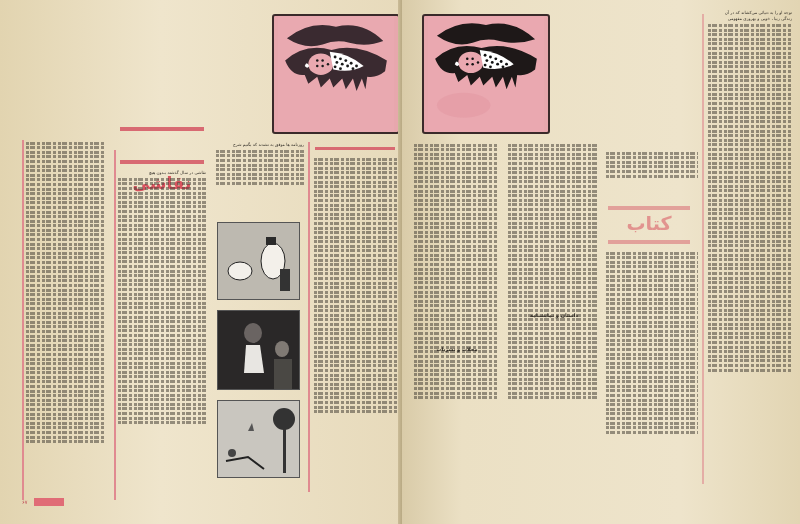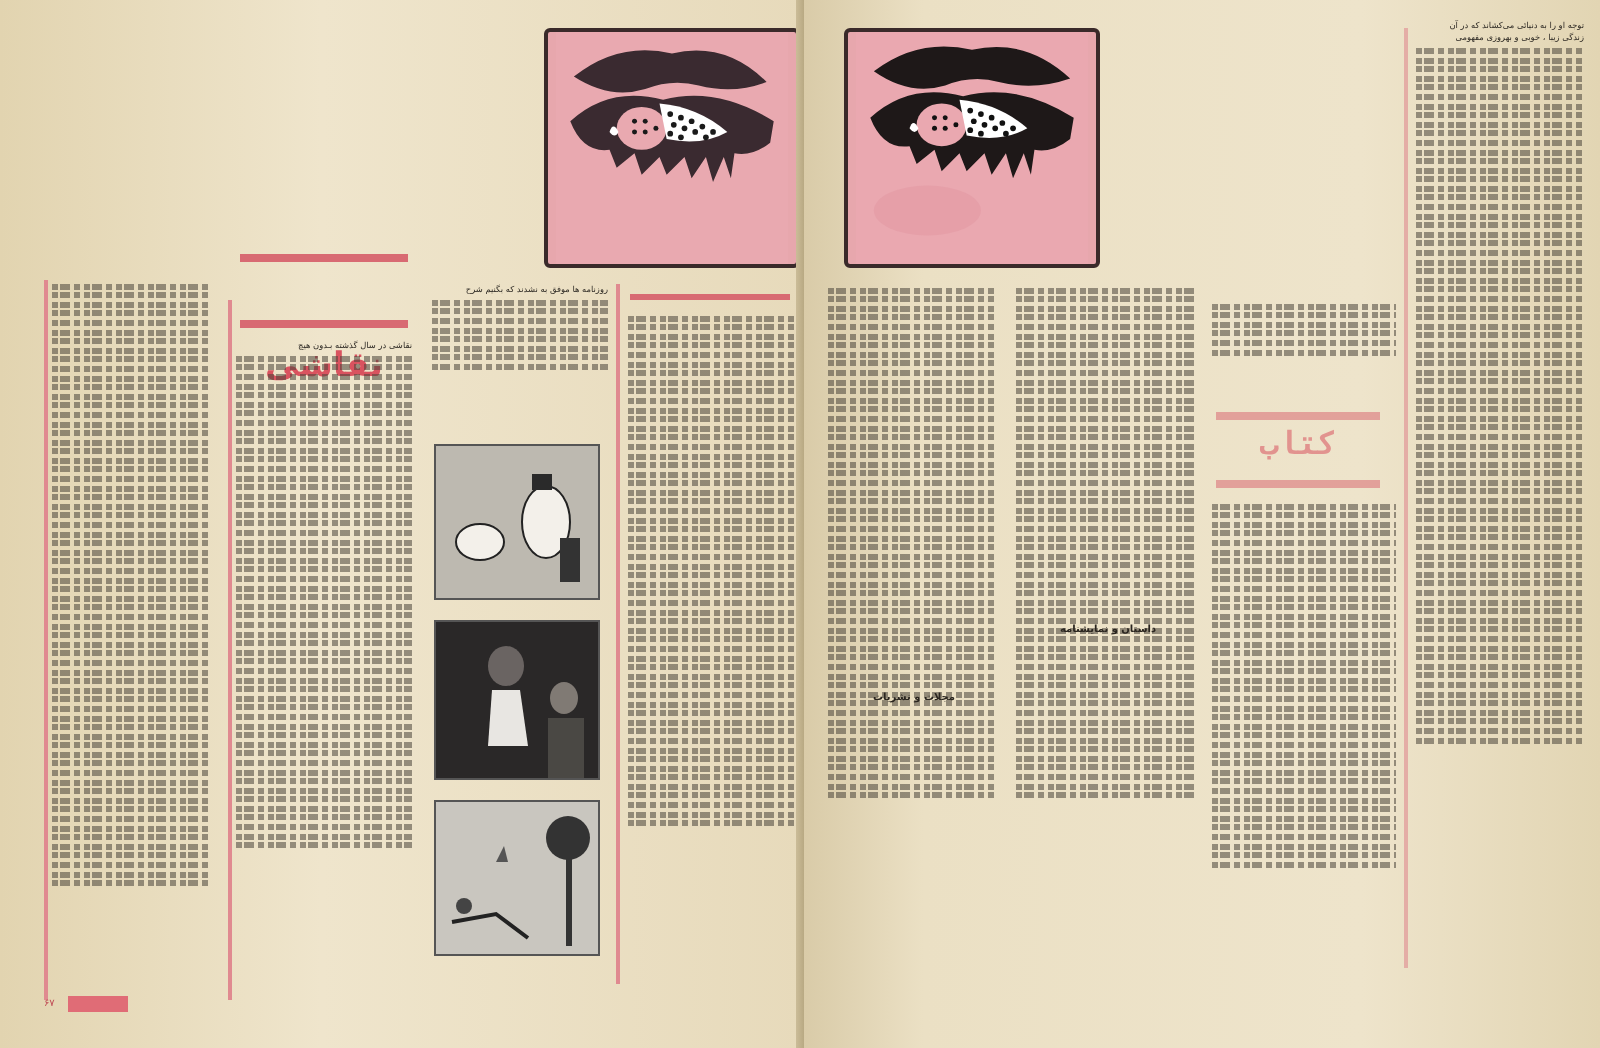--- a/index.html
+++ b/index.html
@@ -453,21 +453,21 @@
 
     <div class="col" style="left:204px;top:150px;width:92px;height:50px;">
       <span class="txt"></span>
         <span class="txt"></span>
         <span class="txt"></span>
         <span class="txt"></span>
         <span class="txt"></span>
         <span class="txt"></span>
     </div>
     <div class="rule" style="left:206px;top:206px;width:82px;height:4px;opacity:.55;"></div>
-    <div class="head-box" style="left:206px;top:212px;width:82px;font-size:16px;opacity:.55;font-family:Liberation Mono, monospace;">کتاب</div>
+    <div class="head-box" style="left:206px;top:212px;width:82px;font-size:19px;opacity:.55;">کتاب</div>
     <div class="rule" style="left:206px;top:240px;width:82px;height:4px;opacity:.55;"></div>
     <div class="col" style="left:204px;top:250px;width:92px;height:250px;">
       <span class="txt"></span>
         <span class="txt"></span>
         <span class="txt"></span>
         <span class="txt"></span>
         <span class="txt"></span>
         <span class="txt"></span>
         <span class="txt"></span>
         <span class="txt"></span>

